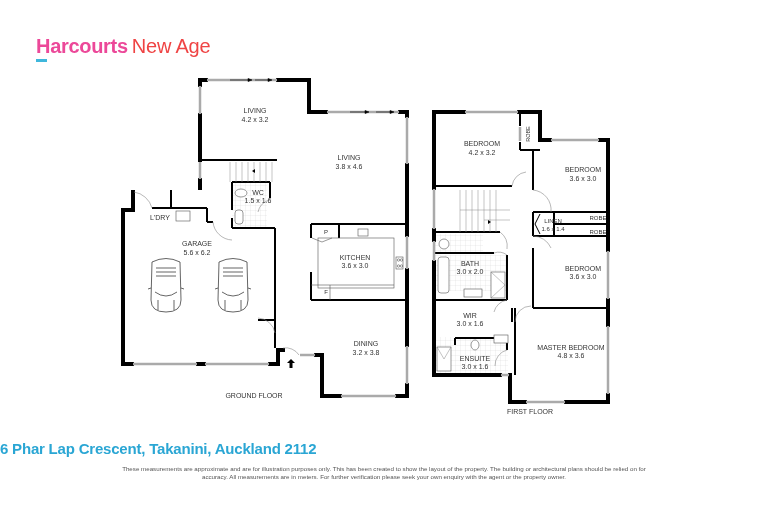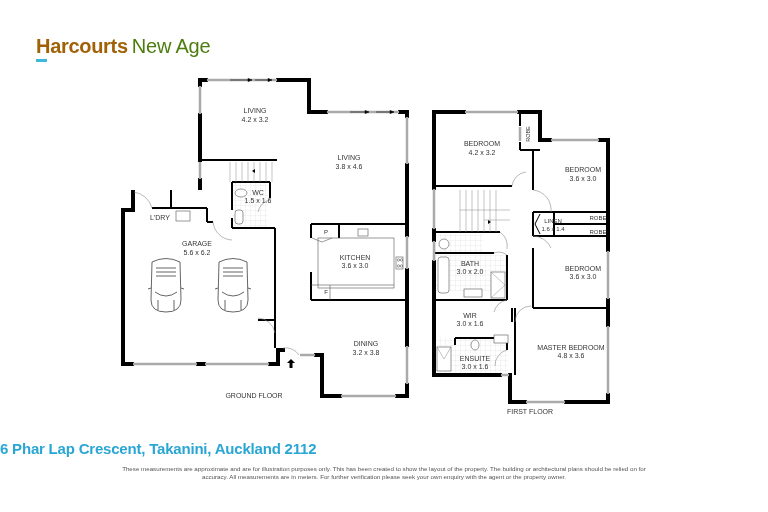--- a/index.html
+++ b/index.html
@@ -1,20 +1,20 @@
 <!DOCTYPE html>
 <html><head>
 <meta charset="utf-8">
 <style>
   html, body { margin: 0; padding: 0; background: #ffffff; }
   body { width: 768px; height: 512px; position: relative; overflow: hidden; font-family: "Liberation Sans", sans-serif; }
   .logo { position: absolute; left: 36px; top: 34px; font-size: 20px; line-height: 24px; white-space: nowrap; }
-  .logo-brand { color: #a16207; font-weight: bold; letter-spacing: -0.3px; position: relative; }
+  .logo-brand { color: #ec4899; font-weight: bold; letter-spacing: -0.3px; position: relative; }
   .logo-brand::after { content: ""; position: absolute; left: 0; bottom: -5px; width: 11px; height: 3px; background: #3fb7dc; }
-  .logo-office { color: #4d7c0f; font-weight: normal; margin-left: 4px; letter-spacing: -0.2px; }
+  .logo-office { color: #ef4444; font-weight: normal; margin-left: 4px; letter-spacing: -0.2px; }
   svg.plan { position: absolute; left: 0; top: 0; }
   .rl { font-family: "Liberation Sans", sans-serif; font-size: 7px; fill: #333; text-anchor: middle; }
   .fl { font-family: "Liberation Sans", sans-serif; font-size: 7px; fill: #333; text-anchor: middle; }
   .address { position: absolute; left: 0; width: 768px; top: 440px; color: #2aa6d4; font-size: 15px; font-weight: bold; letter-spacing: -0.2px; }
   .disclaimer { position: absolute; left: 120px; width: 528px; top: 465px; text-align: center; color: #555; font-size: 6.2px; line-height: 8px; }
 </style>
 </head>
 <body>
 
 <div class="logo">

